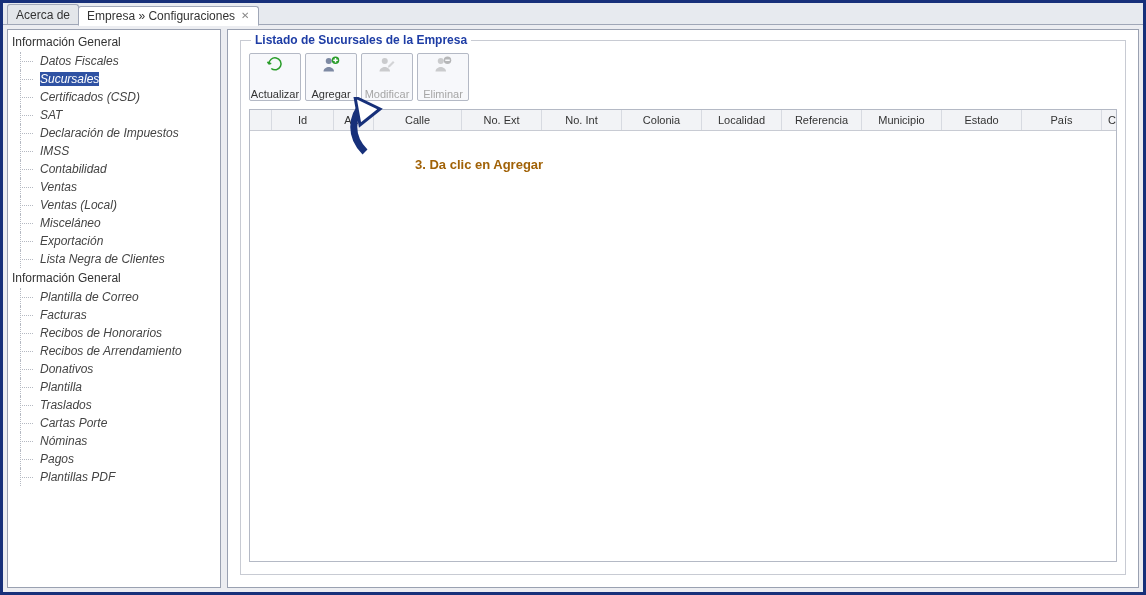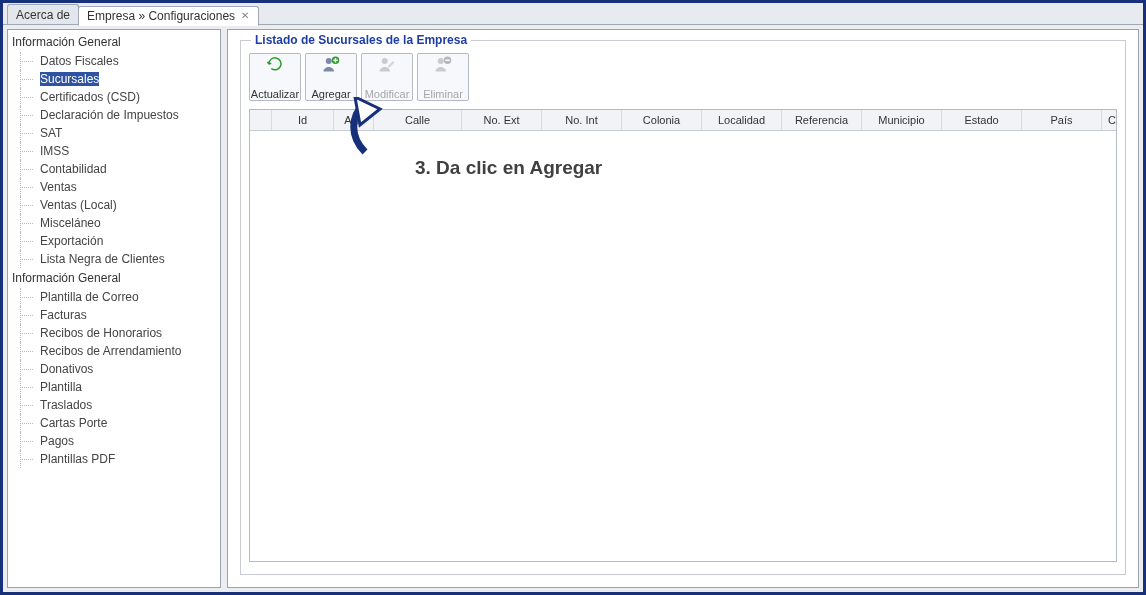--- a/index.html
+++ b/index.html
@@ -7,21 +7,21 @@
   body { width:1146px; height:595px; background:#fff; border:3px solid #17307a; overflow:hidden; position:relative; }
   
   .tabstrip { display:flex; align-items:flex-end; height:22px; border-bottom:1px solid #a0a7b7; background:#e7eaef; padding-left:4px; }
   .tab { height:20px; display:flex; align-items:center; padding:0 8px; border:1px solid #a0a7b7; border-bottom:none; background:#e3e6ea; margin-right:-1px; border-top-left-radius:3px; border-top-right-radius:3px; cursor:default; color:#333; position:relative; }
   .tab.active { background:#fff; border-bottom:1px solid #fff; top:2px; }
   .tab .close { margin-left:6px; color:#888; line-height:1; font-size:10px; }
   .main { display:flex; height:calc(100% - 22px); background:#ecedf1; padding:4px; gap:6px; }
   
   .sidebar { width:214px; background:#fff; border:1px solid #9aa1b1; overflow:auto; padding:2px 0; }
   .tree-group-label { color:#333; padding:2px 4px 2px 4px; line-height:16px; }
-  .tree-item { position:relative; padding:1px 4px 1px 32px; color:#444; line-height:16px; cursor:default; white-space:nowrap; }
+  .tree-item { position:relative; padding:1px 4px 1px 32px; color:#444; line-height:16px; cursor:default; white-space:nowrap;font-style:italic; }
   .tree-item::before { content:""; position:absolute; left:12px; top:0; bottom:0; border-left:1px dotted #b5b9c2; }
   .tree-item::after { content:""; position:absolute; left:12px; top:50%; width:13px; border-top:1px dotted #b5b9c2; }
   .tree-item.selected { }
   .tree-item.selected span { background:#2f52a3; color:#fff;text-align:right; }
   
   .content { flex:1; background:#fff; border:1px solid #9aa1b1; padding:10px 12px 12px 12px; position:relative; overflow:hidden; }
   .groupbox { position:relative; border:1px solid #c8cbd3; height:100%; padding:12px 8px 8px 8px; }
   .groupbox-title { position:absolute; top:-8px; left:10px; background:#fff; padding:0 4px; color:#1e3da5; font-weight:bold; }
   .toolbar { display:flex; gap:4px; margin-bottom:8px; }
   .tbtn { width:52px; height:48px; border:1px solid #b4b9c5; background:#f7f8fb; display:flex; flex-direction:column; align-items:center; justify-content:space-between; gap:2px; border-radius:2px; cursor:pointer; }
@@ -32,21 +32,21 @@
   .ico { width:20px; height:20px; display:flex; align-items:center; justify-content:center; }
   
   .grid { border:1px solid #b4b9c5; height:calc(100% - 60px); display:flex; flex-direction:column; background:#fff; }
   .grid-head { display:flex; background:#f2f3f6; border-bottom:1px solid #c8cbd3; }
   .grid-head .cell { padding:4px 6px; border-right:1px solid #d7dae1; text-align:center; color:#333; font-size:11px; white-space:nowrap; overflow:hidden; }
   .grid-head .selcol { width:22px; flex:0 0 22px; }
   .grid-head .cell:last-child { border-right:none; }
   .grid-body { flex:1; position:relative; }
   
   .annot { position:absolute; pointer-events:none; }
-  .annot-text { color:#404040; font-weight:bold; font-size:19px; }
+  .annot-text { color:#a16207; font-weight:bold; font-size:13px; }
 </style>
 </head>
 <body>
 
 <div class="tabstrip">
   <div class="tab">
     <span>Acerca de</span>
   </div>
   <div class="tab active">
     <span>Empresa » Configuraciones</span>
@@ -54,39 +54,40 @@
   </div>
 </div>
 
 <div class="main">
 
   <div class="sidebar">
     <div class="tree-group-label">Información General</div>
     <div class="tree-item"><span>Datos Fiscales</span></div>
     <div class="tree-item selected"><span>Sucursales</span></div>
     <div class="tree-item"><span>Certificados (CSD)</span></div>
+    <div class="tree-item"><span>SAT</span></div>
     <div class="tree-item"><span>Declaración de Impuestos</span></div>
-    <div class="tree-item"><span>SAT</span></div>
     <div class="tree-item"><span>IMSS</span></div>
     <div class="tree-item"><span>Contabilidad</span></div>
     <div class="tree-item"><span>Ventas</span></div>
     <div class="tree-item"><span>Ventas (Local)</span></div>
     <div class="tree-item"><span>Misceláneo</span></div>
     <div class="tree-item"><span>Exportación</span></div>
     <div class="tree-item"><span>Lista Negra de Clientes</span></div>
 
     <div class="tree-group-label">Información General</div>
     <div class="tree-item"><span>Plantilla de Correo</span></div>
     <div class="tree-item"><span>Facturas</span></div>
     <div class="tree-item"><span>Recibos de Honorarios</span></div>
     <div class="tree-item"><span>Recibos de Arrendamiento</span></div>
     <div class="tree-item"><span>Donativos</span></div>
     <div class="tree-item"><span>Plantilla</span></div>
     <div class="tree-item"><span>Traslados</span></div>
     <div class="tree-item"><span>Cartas Porte</span></div>
+    <div class="tree-item"><span>Nóminas</span></div>
     <div class="tree-item"><span>Pagos</span></div>
     <div class="tree-item"><span>Plantillas PDF</span></div>
   </div>
 
   <div class="content">
     <div class="groupbox">
       <div class="groupbox-title">Listado de Sucursales de la Empresa</div>
 
       <div class="toolbar">
         <div class="tbtn">

